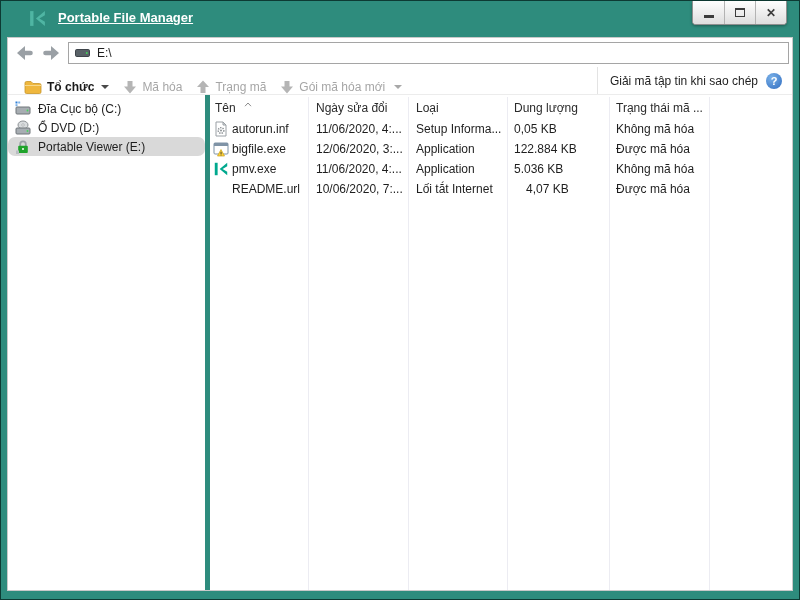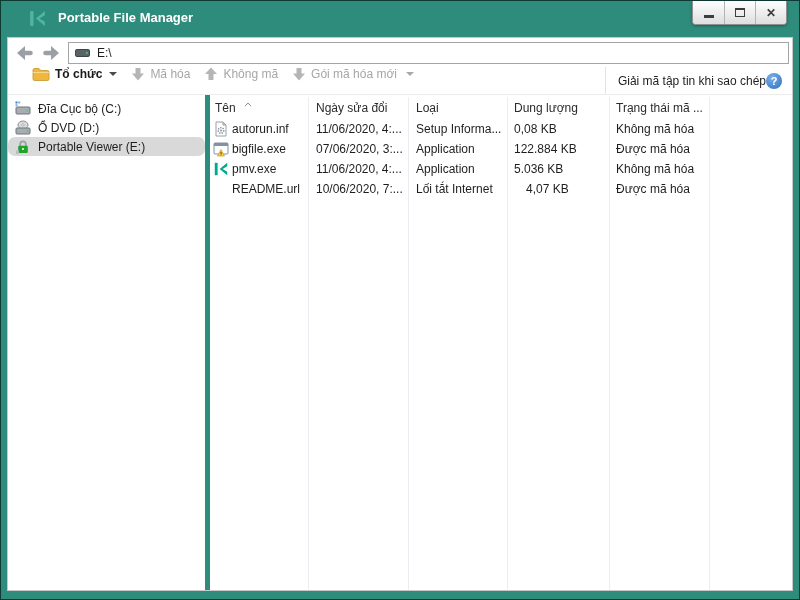--- a/index.html
+++ b/index.html
@@ -5,21 +5,21 @@
   * { box-sizing: border-box; margin: 0; padding: 0; }
   html,body { width:800px; height:600px; }
   body { font-family:"Liberation Sans", sans-serif; font-size:12px; color:#1e1e1e; }
 
   .window { position:relative; width:800px; height:600px; background:#2E8C7D;
             border:1px solid #0d3a33; }
 
   
   .titlebar { position:absolute; top:0; left:0; right:0; height:35px; }
   .k-logo { position:absolute; left:27px; top:8px; }
-  .title-text { position:absolute; left:57px; top:9px; color:#ffffff; font-weight:bold; font-size:13px; }
+  .title-text { position:absolute; left:57px; top:9px; color:#ffffff; font-weight:bold; font-size:13px;text-decoration:underline; }
   .win-controls { position:absolute; top:0; right:12px; display:flex;
                   border:1px solid #8f8f8f; border-top:none; border-radius:0 0 4px 4px;
                   overflow:hidden; box-shadow:0 1px 3px rgba(0,0,0,.35); background:#eee; }
   .win-btn { width:31px; height:23px; display:flex; align-items:center; justify-content:center;
              background:linear-gradient(#fefefe,#dedede); border-left:1px solid #b3b3b3; cursor:default; }
   .win-btn:first-child { border-left:none; }
   .glyph-min { width:10px; height:3px; background:#3c3c3c; margin-top:8px; }
   .glyph-max { width:10px; height:9px; border:1px solid #3c3c3c; border-top:2px solid #3c3c3c; }
   .glyph-close { color:#3c3c3c; font-size:12px; font-weight:bold; }
 
@@ -28,31 +28,31 @@
              background:#ffffff; display:flex; flex-direction:column; border:1px solid #c9c9c9; }
 
   
   .nav-row { height:29px; display:flex; align-items:center; padding:0 3px 0 6px; background:#fff; flex:0 0 auto; }
   .nav-btn { width:24px; height:20px; display:flex; align-items:center; justify-content:center; }
   .addressbar { flex:1; height:22px; margin-left:6px; border:1px solid #a5a5a5; background:#fff;
                 display:flex; align-items:center; padding:0 6px; }
   .addressbar .addr-text { margin-left:6px; }
 
   
-  .toolbar { height:28px; display:flex; align-items:flex-start; padding-left:24px;
+  .toolbar { height:28px; display:flex; align-items:flex-end; padding-left:16px;
              border-bottom:1px solid #ececec; flex:0 0 auto; }
   .tb-item { display:flex; align-items:center; gap:5px; margin-right:14px; white-space:nowrap; }
   .tb-label-on { color:#1a1a1a; font-weight:600; }
   .tb-label-off { color:#a6a6a6; }
   .caret-dark { width:0; height:0; border-left:4px solid transparent; border-right:4px solid transparent;
                 border-top:4px solid #4a4a4a; margin-left:2px; }
   .caret-gray { width:0; height:0; border-left:4px solid transparent; border-right:4px solid transparent;
                 border-top:4px solid #a8a8a8; margin-left:4px; }
   .tb-right { margin-left:auto; display:flex; align-items:center; height:100%;
-              border-left:1px solid #e3e3e3; padding:0 10px 0 12px; gap:0; }
+              border-left:1px solid #e3e3e3; padding:0 10px 0 12px; gap:8px; }
   .help-icon { width:16px; height:16px; border-radius:50%;
                background:radial-gradient(circle at 35% 30%, #7ab1e8, #2f6cc0);
                color:#fff; font-size:11px; font-weight:bold; display:flex; align-items:center;
                justify-content:center; }
 
   
   .main { flex:1; display:flex; min-height:0; }
   .sidebar { width:197px; padding-top:4px; flex:0 0 auto; }
   .side-item { height:19px; display:flex; align-items:center; padding-left:7px; gap:7px; }
   .side-item.selected { background:#d9d9d9;border-radius:7px; }
@@ -134,21 +134,21 @@
       <div class="tb-item">
         <svg width="14" height="14" viewBox="0 0 14 14">
           <path d="M4.5 1 H9.5 V6.5 H13 L7 13.5 L1 6.5 H4.5 Z" fill="#b5b5b5"></path>
         </svg>
         <span class="tb-label-off">Mã hóa</span>
       </div>
       <div class="tb-item">
         <svg width="14" height="14" viewBox="0 0 14 14">
           <path d="M1 7 L7 0.5 L13 7 H9.5 V13 H4.5 V7 Z" fill="#b5b5b5"></path>
         </svg>
-        <span class="tb-label-off">Không mã</span>
+        <span class="tb-label-off">Trạng mã</span>
       </div>
       <div class="tb-item">
         <svg width="14" height="14" viewBox="0 0 14 14">
           <path d="M4.5 1 H9.5 V6.5 H13 L7 13.5 L1 6.5 H4.5 Z" fill="#b5b5b5"></path>
         </svg>
         <span class="tb-label-off">Gói mã hóa mới</span>
         <span class="caret-gray"></span>
       </div>
       <div class="tb-right">
         <span>Giải mã tập tin khi sao chép</span>
@@ -216,36 +216,36 @@
             <svg width="16" height="16" viewBox="0 0 16 16">
               <path d="M3 1 H10 L13 4 V15 H3 Z" fill="#ffffff" stroke="#9aa0a5"></path>
               <path d="M10 1 L13 4 H10 Z" fill="#d9dcde" stroke="#9aa0a5"></path>
               <circle cx="8" cy="9.5" r="2.8" fill="none" stroke="#8b9094" stroke-width="1.5" stroke-dasharray="1.3 1.1"></circle>
               <circle cx="8" cy="9.5" r="1" fill="#8b9094"></circle>
             </svg>
           </span>
           <span class="cell" style="left:22px">autorun.inf</span>
           <span class="cell" style="left:106px">11/06/2020, 4:...</span>
           <span class="cell" style="left:206px">Setup Informa...</span>
-          <span class="cell" style="left:304px">0,08 KB</span>
+          <span class="cell" style="left:304px">0,05 KB</span>
           <span class="cell" style="left:406px">Không mã hóa</span>
         </div>
 
         <div class="fl-row">
           <span class="file-icon">
             <svg width="16" height="16" viewBox="0 0 16 16">
               <rect x="1" y="2" width="14" height="11" rx="1" fill="#ffffff" stroke="#7f93a6"></rect>
               <rect x="1" y="2" width="14" height="3" fill="#7f93a6"></rect>
               <path d="M4.5 15 L8 8.5 L11.5 15 Z" fill="#ffd23a" stroke="#c9a21a" stroke-width="0.7"></path>
               <rect x="7.6" y="10.8" width="0.9" height="2.2" fill="#333"></rect>
               <rect x="7.6" y="13.5" width="0.9" height="0.9" fill="#333"></rect>
             </svg>
           </span>
           <span class="cell" style="left:22px">bigfile.exe</span>
-          <span class="cell" style="left:106px">07/06/2020, 3:...</span>
+          <span class="cell" style="left:106px">12/06/2020, 3:...</span>
           <span class="cell" style="left:206px">Application</span>
           <span class="cell" style="left:304px">122.884 KB</span>
           <span class="cell" style="left:406px">Được mã hóa</span>
         </div>
 
         <div class="fl-row">
           <span class="file-icon">
             <svg width="16" height="16" viewBox="0 0 18 18">
               <rect x="2" y="2" width="3.2" height="14" fill="#00A88E"></rect>
               <polygon points="7.5,9 16,2 16,6 10.8,9 16,12 16,16" fill="#00A88E"></polygon>

